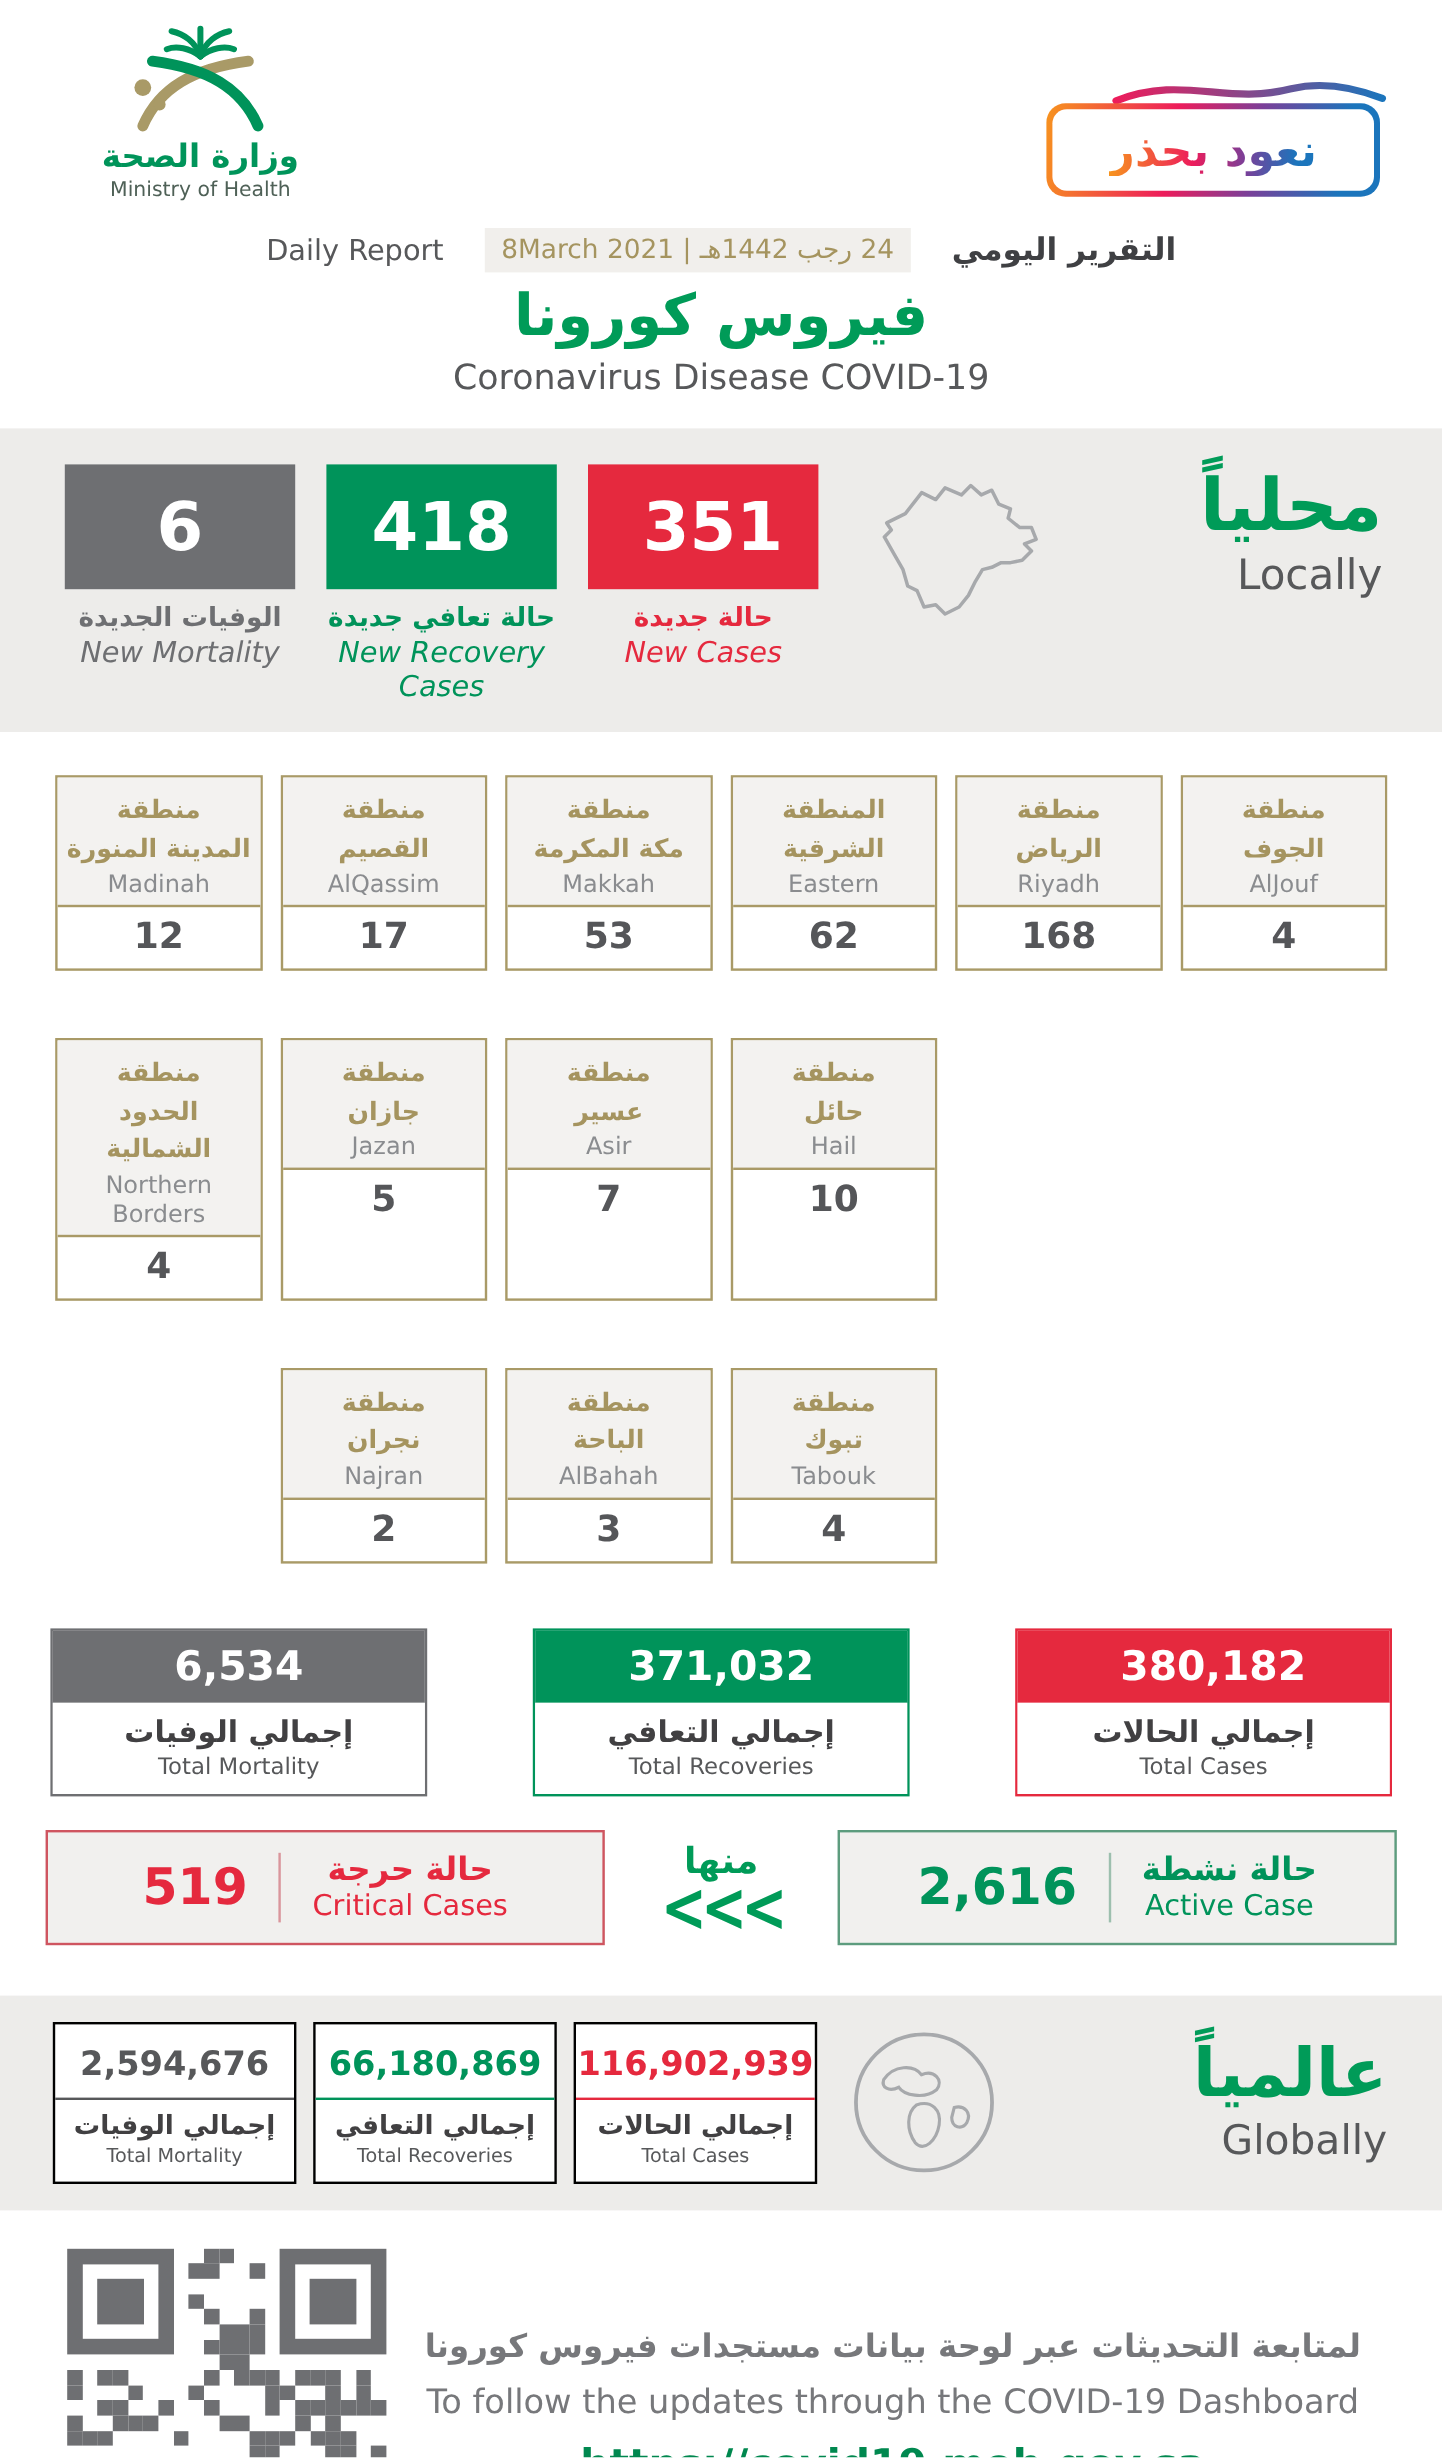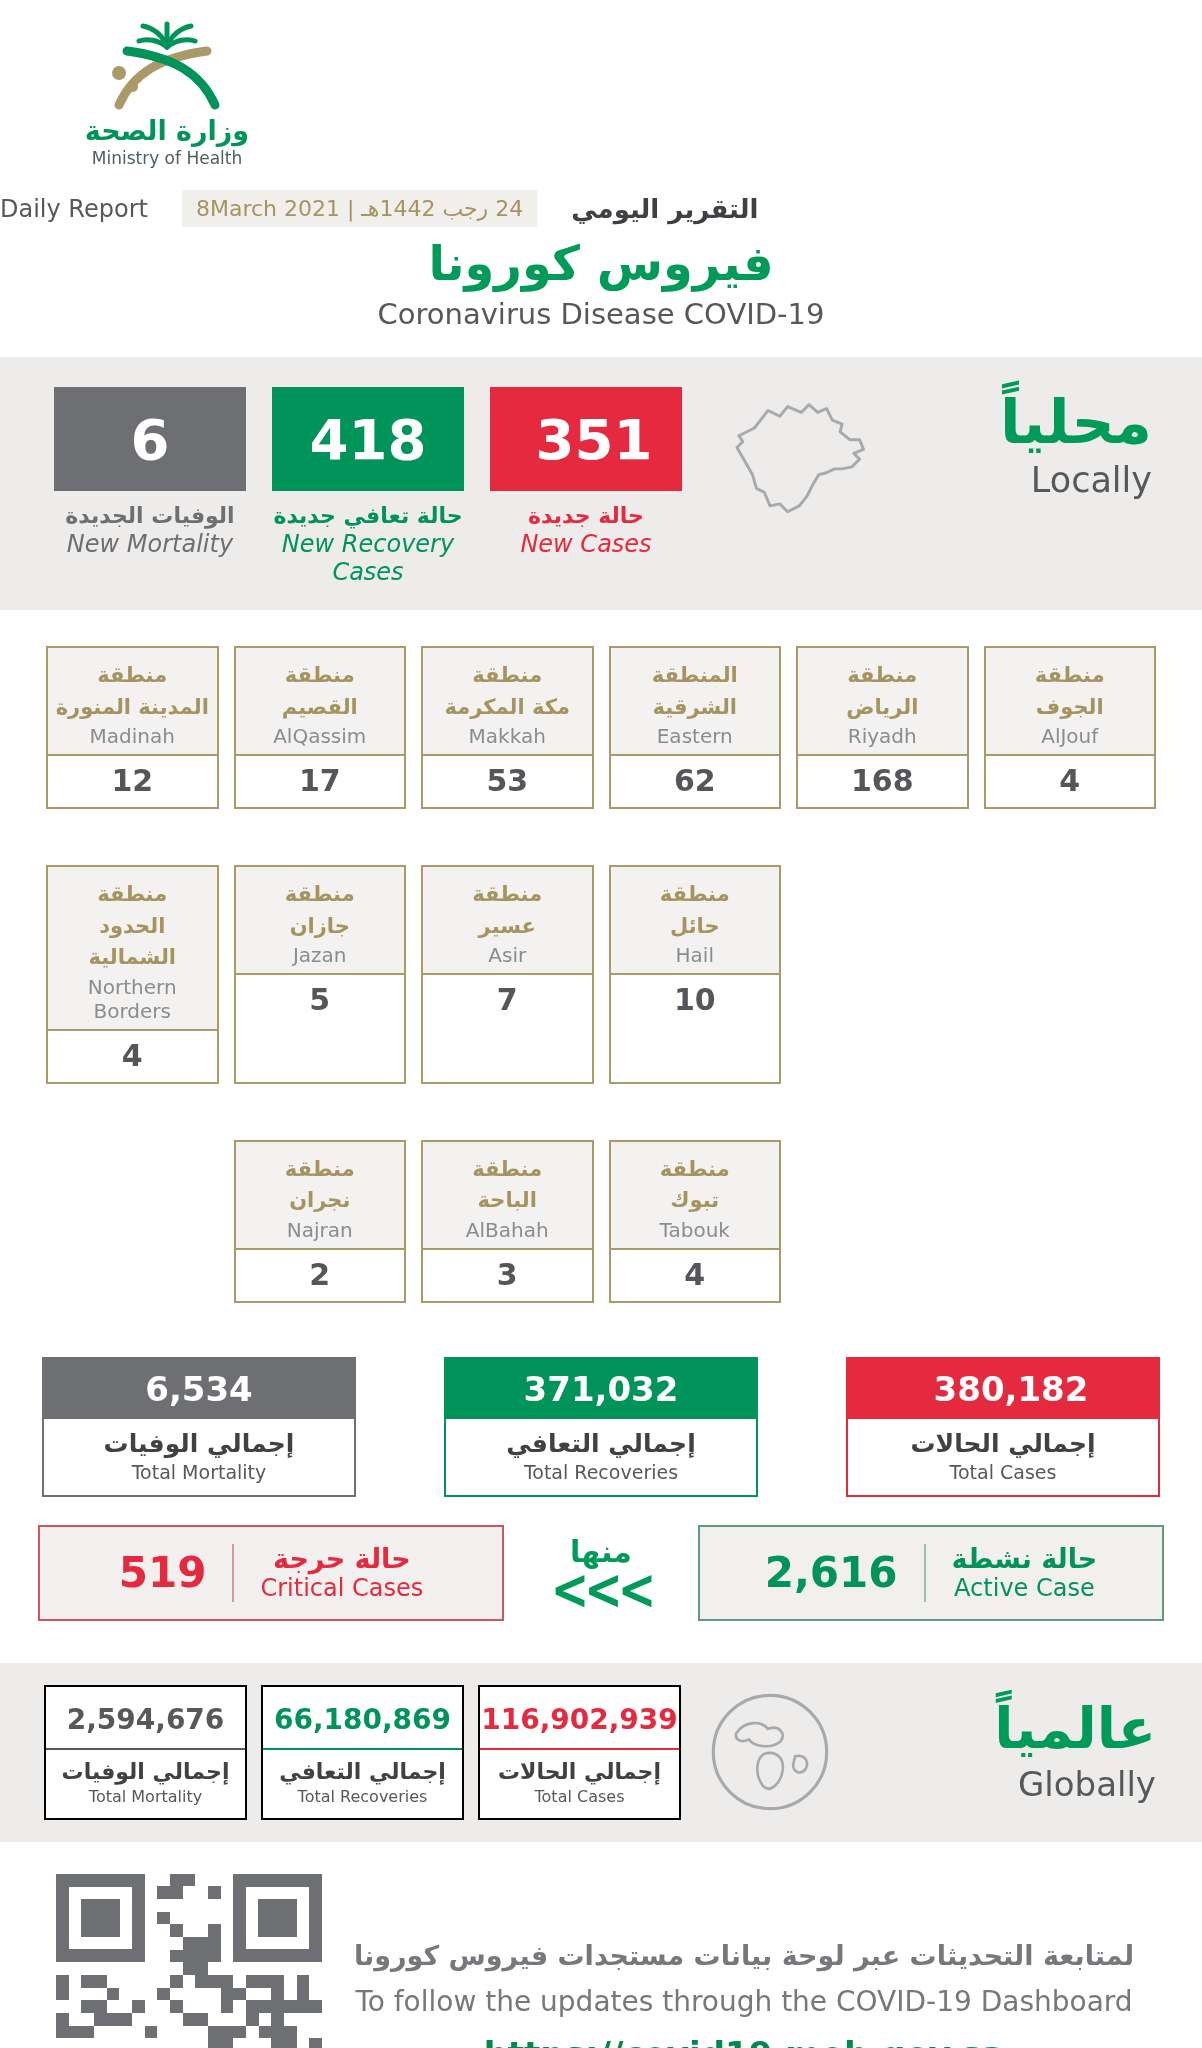--- a/index.html
+++ b/index.html
@@ -18,21 +18,21 @@
   .badge-wrap{position:relative;margin-top:38px;width:300px;height:96px;}
   .swoosh{position:absolute;top:-14px;right:6px;}
   .badge-border{position:absolute;top:14px;right:12px;width:278px;height:78px;border-radius:16px;
     background:linear-gradient(100deg,#f7941e,#ed1c5b 38%,#7b3f98 62%,#1b75bc 88%);padding:5px;}
   .badge-inner{width:100%;height:100%;background:#fff;border-radius:12px;display:flex;align-items:center;justify-content:center;}
   .badge-text{font-size:37px;font-weight:bold;
     background:linear-gradient(90deg,#f7941e,#ed1c5b 40%,#7b3f98 65%,#1b75bc 90%);
     -webkit-background-clip:text;background-clip:text;color:transparent;}
 
   
-  .report-row{display:flex;align-items:center;gap:34px;margin-top:22px;}
+  .report-row{display:flex;justify-content:center;align-items:center;gap:34px;margin-top:22px;}
   .rep-en{color:var(--text);font-size:24px;}
   .rep-date{background:#f1efec;color:var(--gold);font-size:22px;padding:6px 14px;}
   .rep-ar{color:#3f4043;font-size:26px;font-weight:bold;}
   .title-ar{text-align:center;color:#009b58;font-size:48px;font-weight:bold;margin-top:8px;}
   .title-en{text-align:center;color:var(--text);font-size:29px;margin-top:6px;}
 
   
   .band{background:var(--band);}
   .local-band{margin-top:26px;padding:30px 50px 24px 54px;display:flex;align-items:flex-start;}
   .stat{width:192px;margin-right:26px;text-align:center;}
@@ -118,20 +118,36 @@
           <path d="M64,30 C73,23 84,21 92,24"></path>
           <path d="M64,30 L64,7"></path>
         </g>
         <path d="M16,88 C30,56 58,40 104,34" fill="none" stroke="#a99a67" stroke-width="9" stroke-linecap="round"></path>
         <path d="M112,88 C98,56 70,40 24,34" fill="none" stroke="#00935a" stroke-width="9" stroke-linecap="round"></path>
         <circle cx="16" cy="56" r="7" fill="#a99a67"></circle>
         <circle cx="30" cy="70" r="5" fill="#a99a67"></circle>
       </svg>
       <div class="logo-ar">وزارة الصحة</div>
       <div class="logo-en">Ministry of Health</div>
+    </div>
+    <div class="badge-wrap">
+      <svg class="swoosh" width="230" height="34" viewBox="0 0 230 34">
+        <defs>
+            <linearGradient id="swg" x1="0" y1="0" x2="1" y2="0">
+          <stop offset="0" stop-color="#ed1c5b"></stop>
+              <stop offset="1" stop-color="#1b75bc"></stop>
+        </linearGradient>
+          </defs>
+        <path d="M4,26 C60,4 95,30 150,16 C175,10 200,14 226,24" fill="none" stroke="url(#swg)" stroke-width="6" stroke-linecap="round"></path>
+      </svg>
+      <div class="badge-border">
+        <div class="badge-inner">
+          <span class="badge-text" dir="rtl">نعود بحذر</span>
+        </div>
+      </div>
     </div>
   </div>
 
   <div class="report-row">
     <span class="rep-en">Daily Report</span>
     <span class="rep-date" dir="rtl">24 رجب 1442هـ | 8March 2021</span>
     <span class="rep-ar" dir="rtl">التقرير اليومي</span>
   </div>
   <div class="title-ar" dir="rtl">فيروس كورونا</div>
   <div class="title-en">Coronavirus Disease COVID-19</div>

